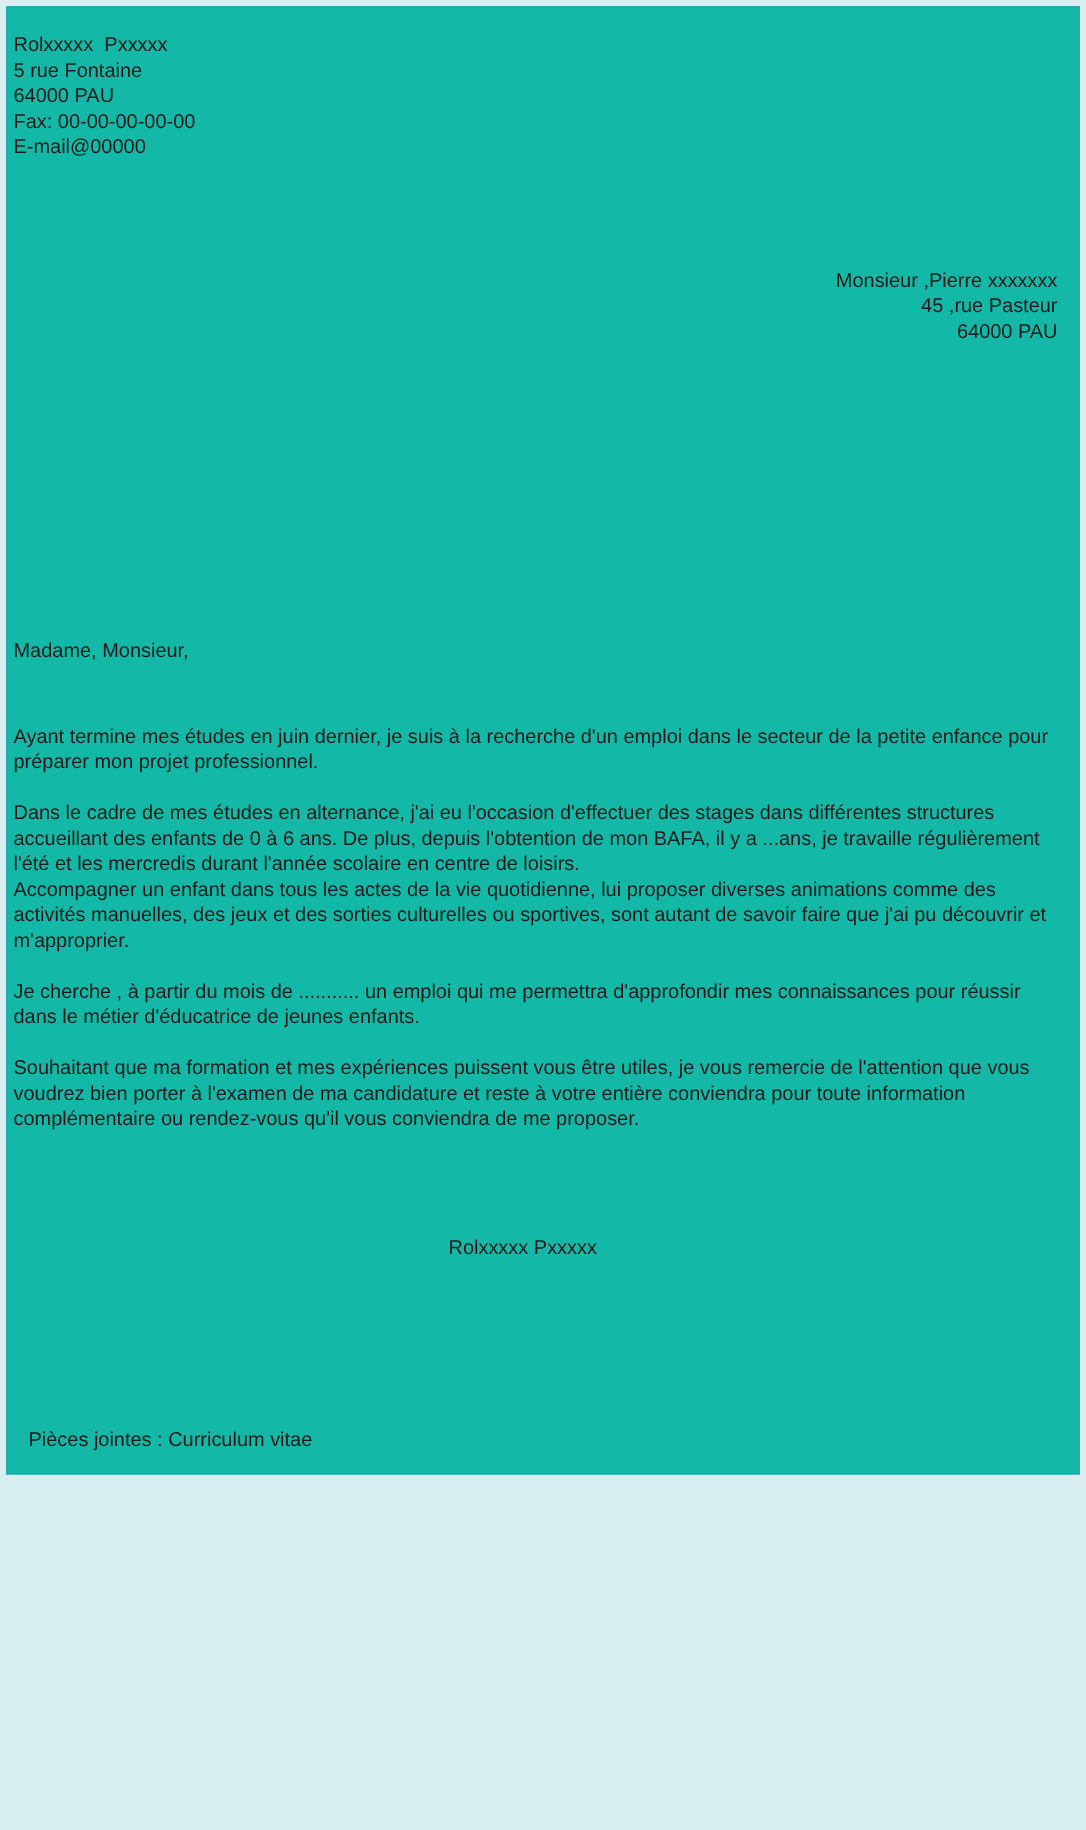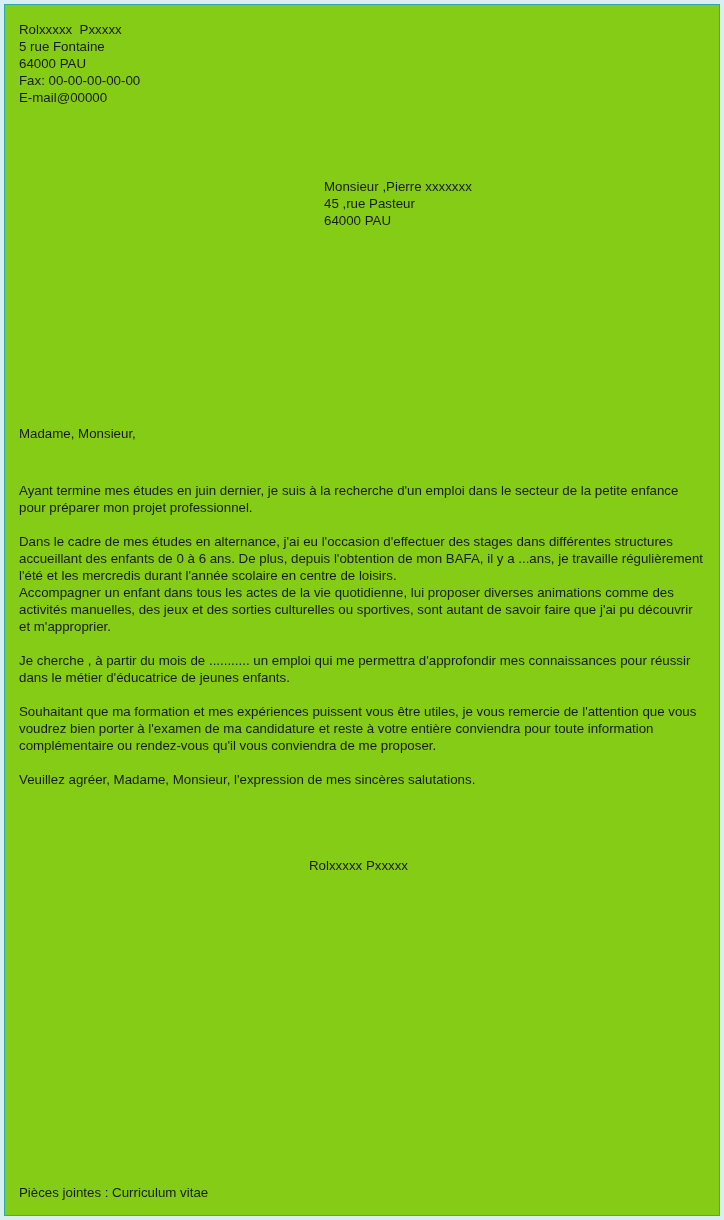--- a/index.html
+++ b/index.html
@@ -17,36 +17,37 @@
     width: 724px;
     height: 1220px;
     box-sizing: border-box;
     background: #d8eef0;
     padding: 4px;
   }
   .letter {
     position: relative;
     box-sizing: border-box;
     width: 716px;
-    height: 1212px;
-    background: #84cc16;
+    height: 979px;
+    background: #14b8a6;
     border: 1px solid #2aa8b0;
-    padding: 16px 14px 10px 14px;
+    padding: 16px 14px 10px 4px;
     color: #1a1a1a;
     font-size: 13.3px;
     line-height: 17px;
   }
   .sender {
     margin: 0 0 0 0;
   }
   .sender div {
     white-space: pre;
   }
   .block-indent {
     margin-left: 305px;
+    text-align: right;
   }
   .gap-1 { height: 72px; }
   .gap-2 { height: 68px; }
   .gap-3 { height: 88px; }
   .gap-4 { height: 40px; }
   .gap-5 { height: 40px; }
   .gap-sign { height: 52px; }
   p.body-par {
     margin: 0 0 17px 0;
   }
@@ -97,21 +98,20 @@
 
     <div class="salutation">Madame, Monsieur,</div>
 
     <div class="gap-5"></div>
 
     <p class="body-par">Ayant termine mes études en juin dernier, je suis à la recherche d'un emploi dans le secteur de la petite enfance pour préparer mon projet professionnel.</p>
     <p class="body-par tight">Dans le cadre de mes études en alternance, j'ai eu l'occasion d'effectuer des stages dans différentes structures accueillant des enfants de 0 à 6 ans. De plus, depuis l'obtention de mon BAFA, il y a ...ans, je travaille régulièrement l'été et les mercredis durant l'année scolaire en centre de loisirs.</p>
     <p class="body-par">Accompagner un enfant dans tous les actes de la vie quotidienne, lui proposer diverses animations comme des activités manuelles, des jeux et des sorties culturelles ou sportives, sont autant de savoir faire que j'ai pu découvrir et m'approprier.</p>
     <p class="body-par">Je cherche , à partir du mois de ........... un emploi qui me permettra d'approfondir mes connaissances pour réussir dans le métier d'éducatrice de jeunes enfants.</p>
     <p class="body-par">Souhaitant que ma formation et mes expériences puissent vous être utiles, je vous remercie de l'attention que vous voudrez bien porter à l'examen de ma candidature et reste à votre entière conviendra pour toute information complémentaire ou rendez-vous qu'il vous conviendra de me proposer.</p>
-    <p class="body-par">Veuillez agréer, Madame, Monsieur, l'expression de mes sincères salutations.</p>
 
     <div class="gap-sign"></div>
 
     <div class="signature">Rolxxxxx  Pxxxxx</div>
 
     <div class="attachments">Pièces jointes : Curriculum vitae</div>
 
   </div>
 </div>
 

